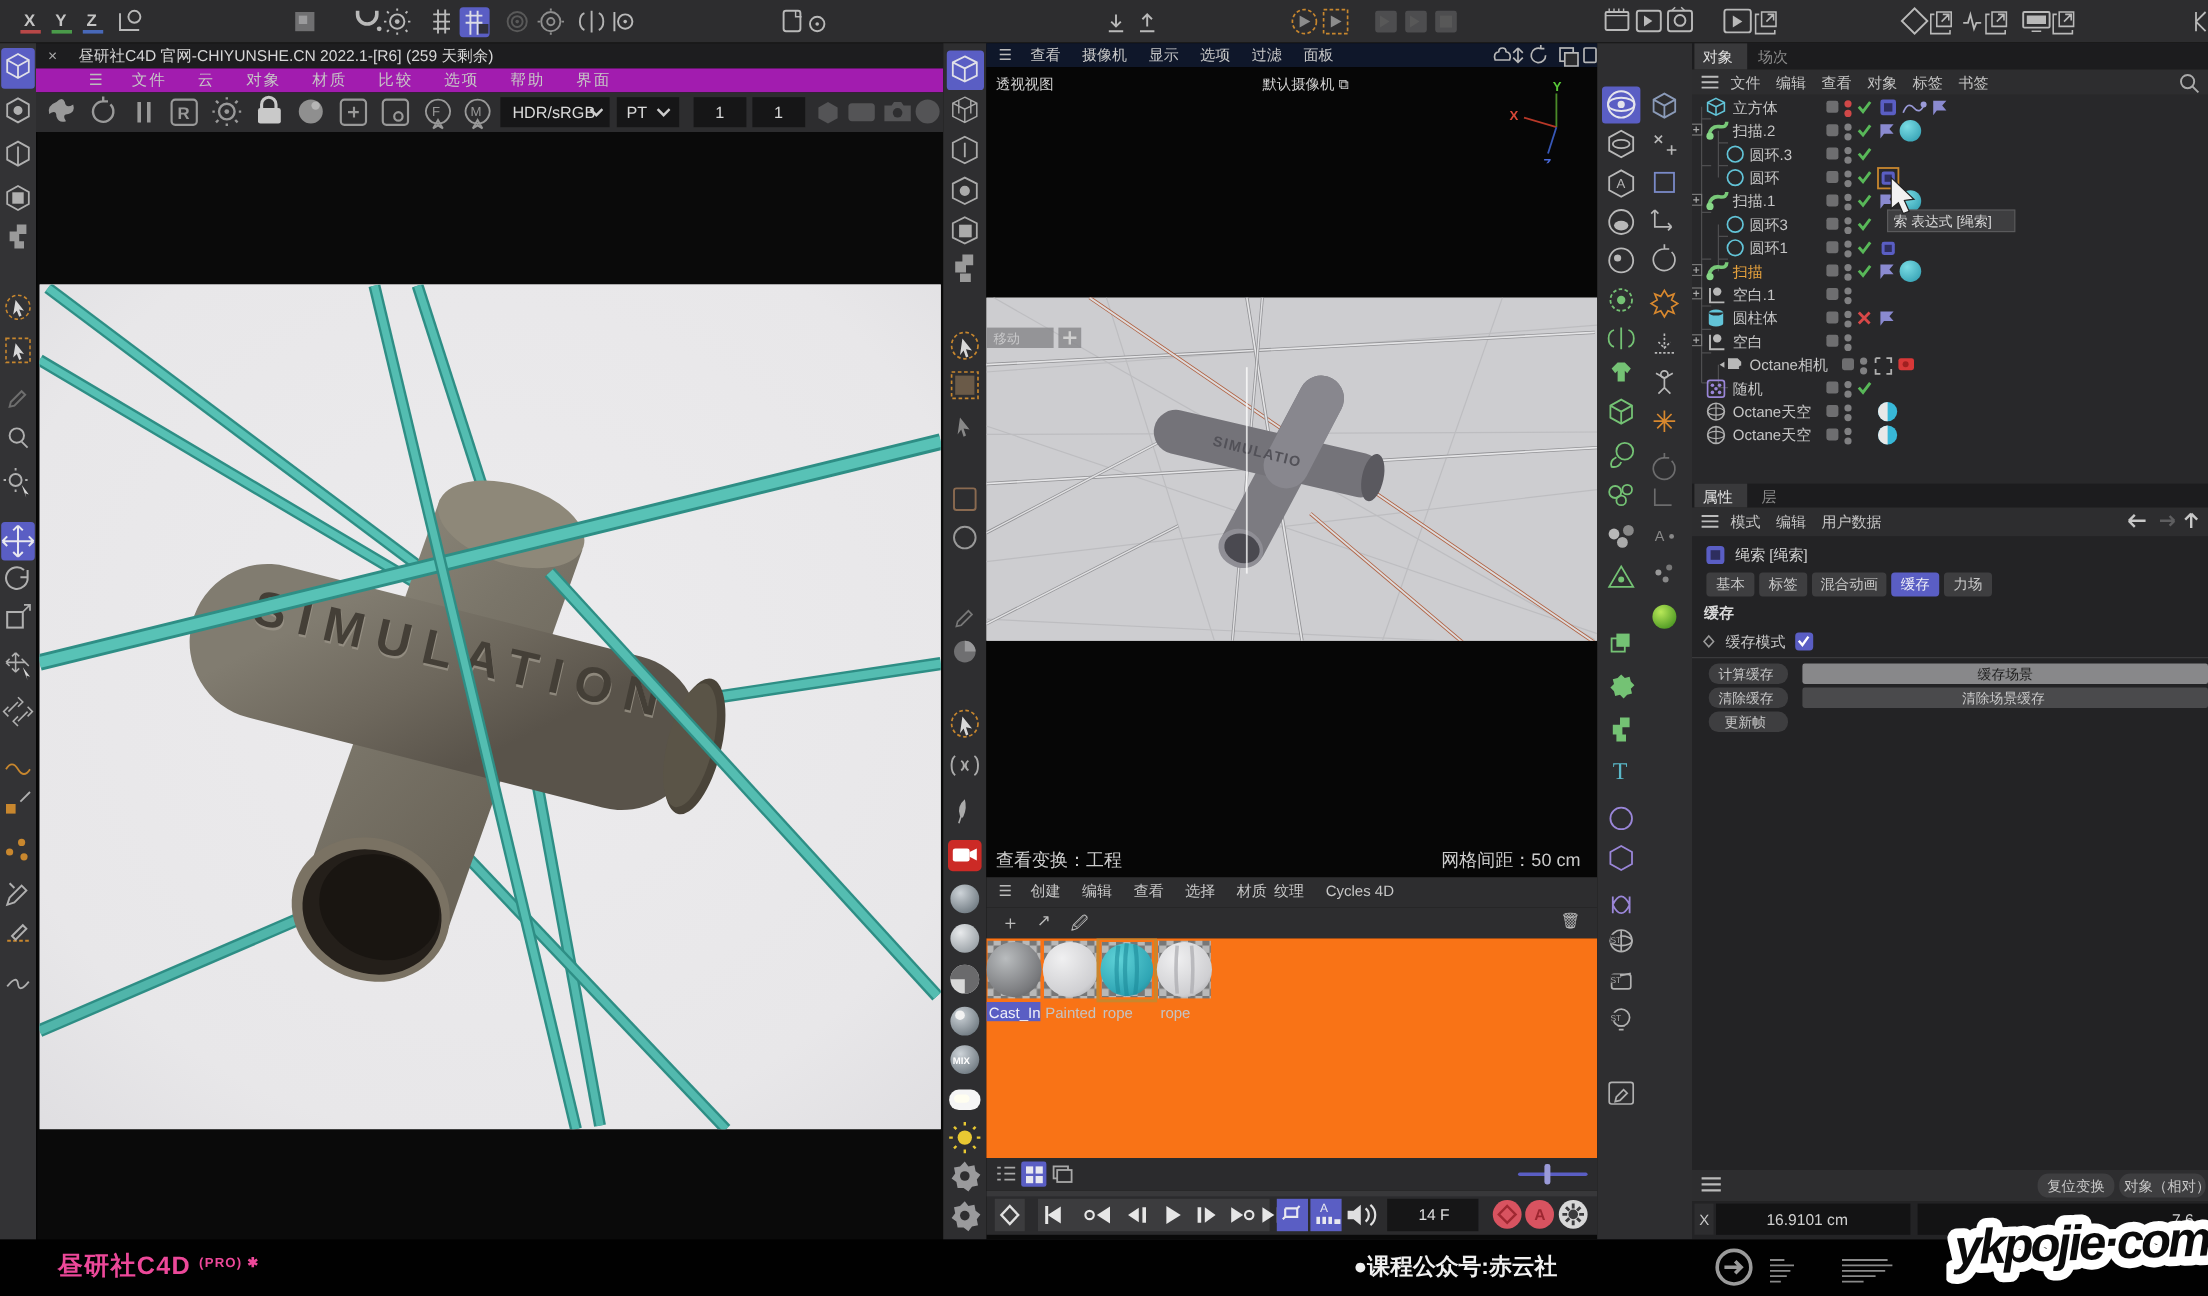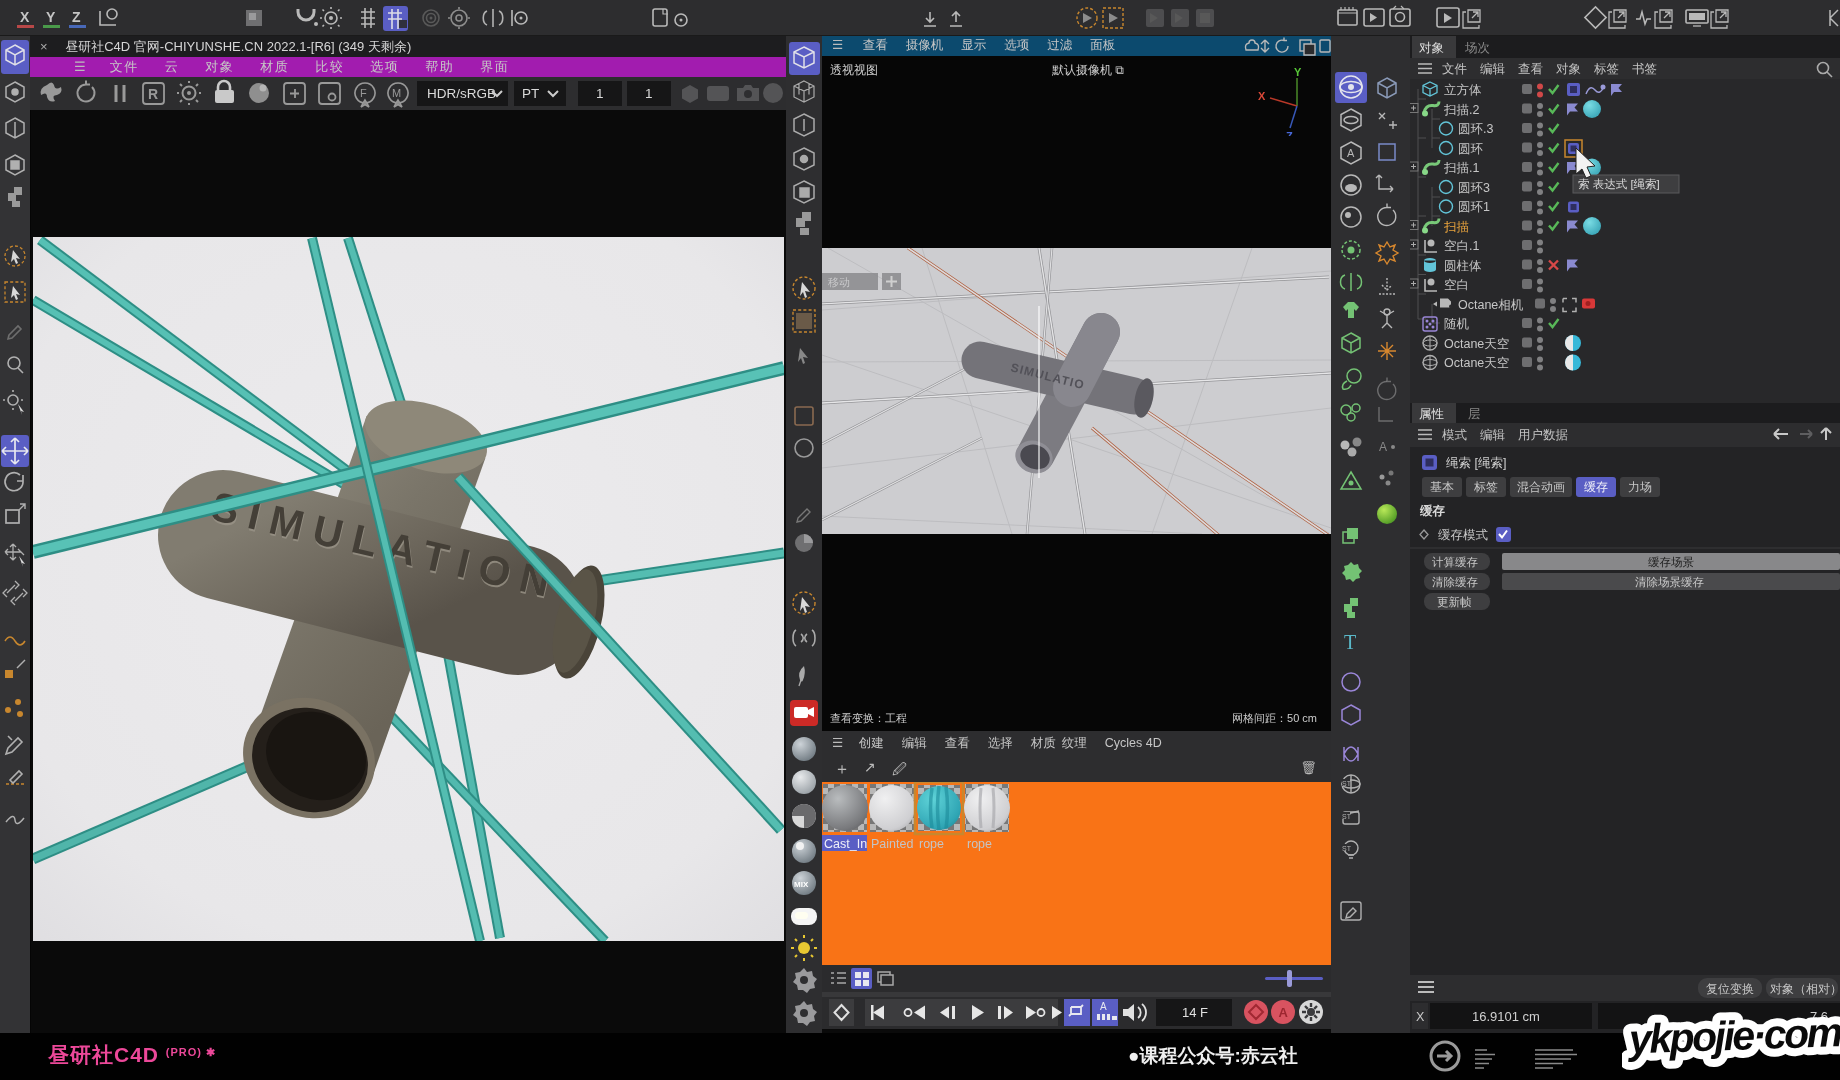--- a/index.html
+++ b/index.html
@@ -150,21 +150,21 @@
   <path d="M8,712 l10,-10 l4,4 l-10,10 l-6,2 z M8,700 l4,4"></path>
   <path d="M6,748 h18" stroke="#c8872e" stroke-dasharray="3,2"></path>
           <path d="M10,744 l9,-9 l3,3 l-9,9 z"></path>
   <path d="M6,786 q8,-10 9,-2 t9,-2" stroke-width="1.5"></path>
 </g>
 </svg>
 </div>
 
 <div class="abs" id="titlebar" style="left:30px;top:36px;width:756px;height:21px;background:#1d1d1f;color:#d6d6d6;font-size:13px;line-height:21px;">
   <span style="margin-left:10px;color:#aaa;">×</span>
-  <span style="margin-left:14px;">昼研社C4D 官网-CHIYUNSHE.CN 2022.1-[R6] (349 天剩余)</span>
+  <span style="margin-left:14px;">昼研社C4D 官网-CHIYUNSHE.CN 2022.1-[R6] (259 天剩余)</span>
 </div>
 <div class="abs" id="leftmenu" style="left:30px;top:57px;width:756px;height:20px;background:#a21caf;color:#c6c6c6;font-size:13px;letter-spacing:1.5px;line-height:20px;">
   <span style="margin-left:44px;letter-spacing:1px;color:#bbb;">☰</span>
   <span style="margin-left:18px;">文件</span><span style="margin-left:26px;">云</span><span style="margin-left:26px;">对象</span><span style="margin-left:26px;">材质</span><span style="margin-left:26px;">比较</span><span style="margin-left:26px;">选项</span><span style="margin-left:26px;">帮助</span><span style="margin-left:26px;">界面</span>
 </div>
 <div class="abs bar" id="lefttoolbar" style="left:30px;top:77px;width:756px;height:33px;">
 <svg width="756" height="33" xmlns="http://www.w3.org/2000/svg">
 <g fill="none" stroke="#999999" stroke-width="2">
   <path d="M17,8 q-8,3 -6,10 q6,-4 6,2 q2,6 8,4 q-4,-6 2,-6 q6,-2 4,-8 q-6,4 -7,-2 q-2,-5 -7,0 z" fill="#999" stroke="none"></path>
   <path d="M62,10 a8.5,8.5 0 1 1 -6,-2.5 M56,7.5 v-4 M56,7.5 h4"></path>
@@ -337,21 +337,21 @@
 </g>
 <g fill="#9a9a9c">
   <path d="M18,932 l3,4 l5,-1 l1,5 l4,3 l-3,4 l1,5 l-5,1 l-3,4 l-4,-3 h-5 l-1,-5 l-4,-3 l3,-4 l-1,-5 l5,-1 z"></path>
   <path d="M18,965 l3,4 l5,-1 l1,5 l4,3 l-3,4 l1,5 l-5,1 l-3,4 l-4,-3 h-5 l-1,-5 l-4,-3 l3,-4 l-1,-5 l5,-1 z"></path>
 </g>
 <circle cx="18" cy="944" r="4" fill="#2e2e30"></circle>
         <circle cx="18" cy="977" r="4" fill="#2e2e30"></circle>
 </svg>
 </div>
 
-<div class="abs" id="midmenu" style="left:822px;top:36px;width:509px;height:20px;background:#0c4a6e;color:#c6c6c6;font-size:12.5px;line-height:20px;font-family:Liberation Mono, monospace;">
+<div class="abs" id="midmenu" style="left:822px;top:36px;width:509px;height:20px;background:#0f172a;color:#c6c6c6;font-size:12.5px;line-height:20px;">
   <span style="margin-left:10px;color:#bbb;">☰</span>
   <span style="margin-left:12px;">查看</span><span style="margin-left:18px;">摄像机</span><span style="margin-left:18px;">显示</span><span style="margin-left:18px;">选项</span><span style="margin-left:18px;">过滤</span><span style="margin-left:18px;">面板</span>
 </div>
 <div class="abs" id="mviewport" style="left:822px;top:56px;width:509px;height:649px;background:#060606;">
   <div style="position:absolute;left:8px;top:6px;color:#cfcfcf;font-size:12px;">透视视图</div>
   <div style="position:absolute;left:230px;top:6px;color:#cfcfcf;font-size:12px;">默认摄像机 ⧉</div>
   <svg style="position:absolute;left:430px;top:10px;" width="70" height="70" xmlns="http://www.w3.org/2000/svg">
     <g font-family="Liberation Sans, sans-serif" font-size="11" font-weight="bold">
       <path d="M45,40 L45,12" stroke="#4a8a28" stroke-width="1.5"></path>
       <path d="M45,40 L18,32" stroke="#b83828" stroke-width="1.5"></path>
@@ -417,21 +417,21 @@
 </g>
 <line x1="217" y1="58" x2="217" y2="230" stroke="#ffffff" stroke-width="1.5" opacity="0.75"></line>
 <g id="moveWidget">
   <rect x="0" y="25" width="56" height="17" fill="#8a8a8d" opacity="0.85"></rect>
   <text x="6" y="38" font-size="11" fill="#c9c9cb">移动</text>
   <rect x="60" y="25" width="19" height="17" fill="#8a8a8d" opacity="0.85"></rect>
   <path d="M69.5,28 v11 M64,33.5 h11" stroke="#cfcfcf" stroke-width="2"></path>
 </g>
 </svg>
 </div>
-<div class="abs" id="midstatus" style="left:822px;top:705px;width:509px;height:26px;background:#060606;color:#cccccc;font-size:11px;line-height:26px;">
+<div class="abs" id="midstatus" style="left:822px;top:705px;width:509px;height:26px;background:#060606;color:#cccccc;font-size:15px;line-height:26px;">
   <span style="margin-left:8px;">查看变换：工程</span>
   <span style="position:absolute;right:14px;">网格间距：50 cm</span>
 </div>
 <div class="abs" id="matmenu" style="left:822px;top:731px;width:509px;height:25px;background:#2d2d2f;color:#c6c6c6;font-size:12.5px;line-height:25px;">
   <span style="margin-left:10px;color:#bbb;">☰</span>
   <span style="margin-left:12px;">创建</span><span style="margin-left:18px;">编辑</span><span style="margin-left:18px;">查看</span><span style="margin-left:18px;">选择</span><span style="margin-left:18px;">材质</span><span style="margin-left:6px;">纹理</span><span style="margin-left:18px;">Cycles 4D</span>
 </div>
 <div class="abs" id="mattools" style="left:822px;top:756px;width:509px;height:26px;background:#2d2d2f;color:#bbb;">
   <span style="position:absolute;left:12px;top:3px;font-size:16px;">＋</span>
   <span style="position:absolute;left:42px;top:3px;font-size:14px;">↗</span>

